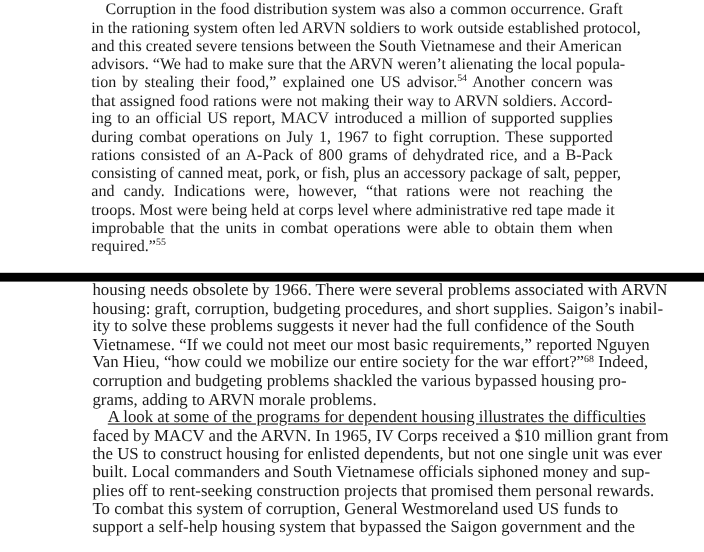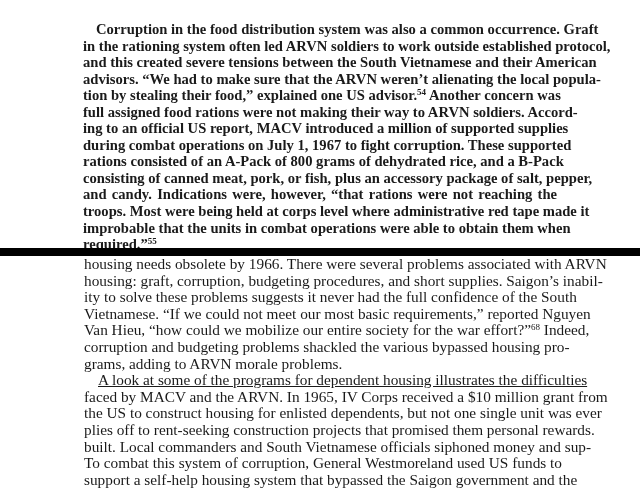--- a/index.html
+++ b/index.html
@@ -11,27 +11,26 @@
       width: 640px;
       height: 502px;
       position: relative;
       overflow: hidden;
       font-family: "Liberation Serif", "DejaVu Serif", serif;
       color: #1a1a1a;
     }
     .page-top {
       position: absolute;
       left: 83px;
-      top: 21px;
+      top: 1px;
       width: 474px;
       font-size: 14.6px;
       line-height: 16.55px;
       text-align: justify;
       text-align-last: left;
-      font-weight: bold;
     }
     .page-top p, .page-bottom p {
       margin: 0;
     }
     .line {
       display: block;
       text-align: justify;
       text-align-last: justify;
       white-space: nowrap;
     }
@@ -76,21 +75,21 @@
 </head>
 <body>
 
 <div class="page-top">
   <p>
     <span class="line" style="padding-left:13px;">Corruption in the food distribution system was also a common occurrence. Graft</span>
     <span class="line">in the rationing system often led ARVN soldiers to work outside established protocol,</span>
     <span class="line">and this created severe tensions between the South Vietnamese and their American</span>
     <span class="line">advisors. “We had to make sure that the ARVN weren’t alienating the local popula-</span>
     <span class="line"><span>tion by stealing their food,” explained one US advisor.</span><sup>54</sup><span> Another concern was</span></span>
-    <span class="line">full assigned food rations were not making their way to ARVN soldiers. Accord-</span>
+    <span class="line">that assigned food rations were not making their way to ARVN soldiers. Accord-</span>
     <span class="line">ing to an official US report, MACV introduced a million of supported supplies</span>
     <span class="line">during combat operations on July 1, 1967 to fight corruption. These supported</span>
     <span class="line">rations consisted of an A-Pack of 800 grams of dehydrated rice, and a B-Pack</span>
     <span class="line">consisting of canned meat, pork, or fish, plus an accessory package of salt, pepper,</span>
     <span class="line">and candy. Indications were, however, “that rations were not reaching the</span>
     <span class="line">troops. Most were being held at corps level where administrative red tape made it</span>
     <span class="line">improbable that the units in combat operations were able to obtain them when</span>
     <span class="line last"><span>required.”</span><sup>55</sup></span>
   </p>
 </div>
@@ -106,18 +105,18 @@
     <span class="line">ity to solve these problems suggests it never had the full confidence of the South</span>
     <span class="line">Vietnamese. “If we could not meet our most basic requirements,” reported Nguyen</span>
     <span class="line"><span>Van Hieu, “how could we mobilize our entire society for the war effort?”</span><sup>68</sup><span> Indeed,</span></span>
     <span class="line">corruption and budgeting problems shackled the various bypassed housing pro-</span>
     <span class="line last">grams, adding to ARVN morale problems.</span>
   </p>
   <p>
     <span class="line" style="padding-left:14px;text-decoration:underline;">A look at some of the programs for dependent housing illustrates the difficulties</span>
     <span class="line">faced by MACV and the ARVN. In 1965, IV Corps received a $10 million grant from</span>
     <span class="line">the US to construct housing for enlisted dependents, but not one single unit was ever</span>
+    <span class="line">built. Local commanders and South Vietnamese officials siphoned money and sup-</span>
     <span class="line">plies off to rent-seeking construction projects that promised them personal rewards.</span>
-    <span class="line">built. Local commanders and South Vietnamese officials siphoned money and sup-</span>
     <span class="line">To combat this system of corruption, General Westmoreland used US funds to</span>
     <span class="line">support a self-help housing system that bypassed the Saigon government and the</span>
   </p>
 </div>
 
 </body></html>

